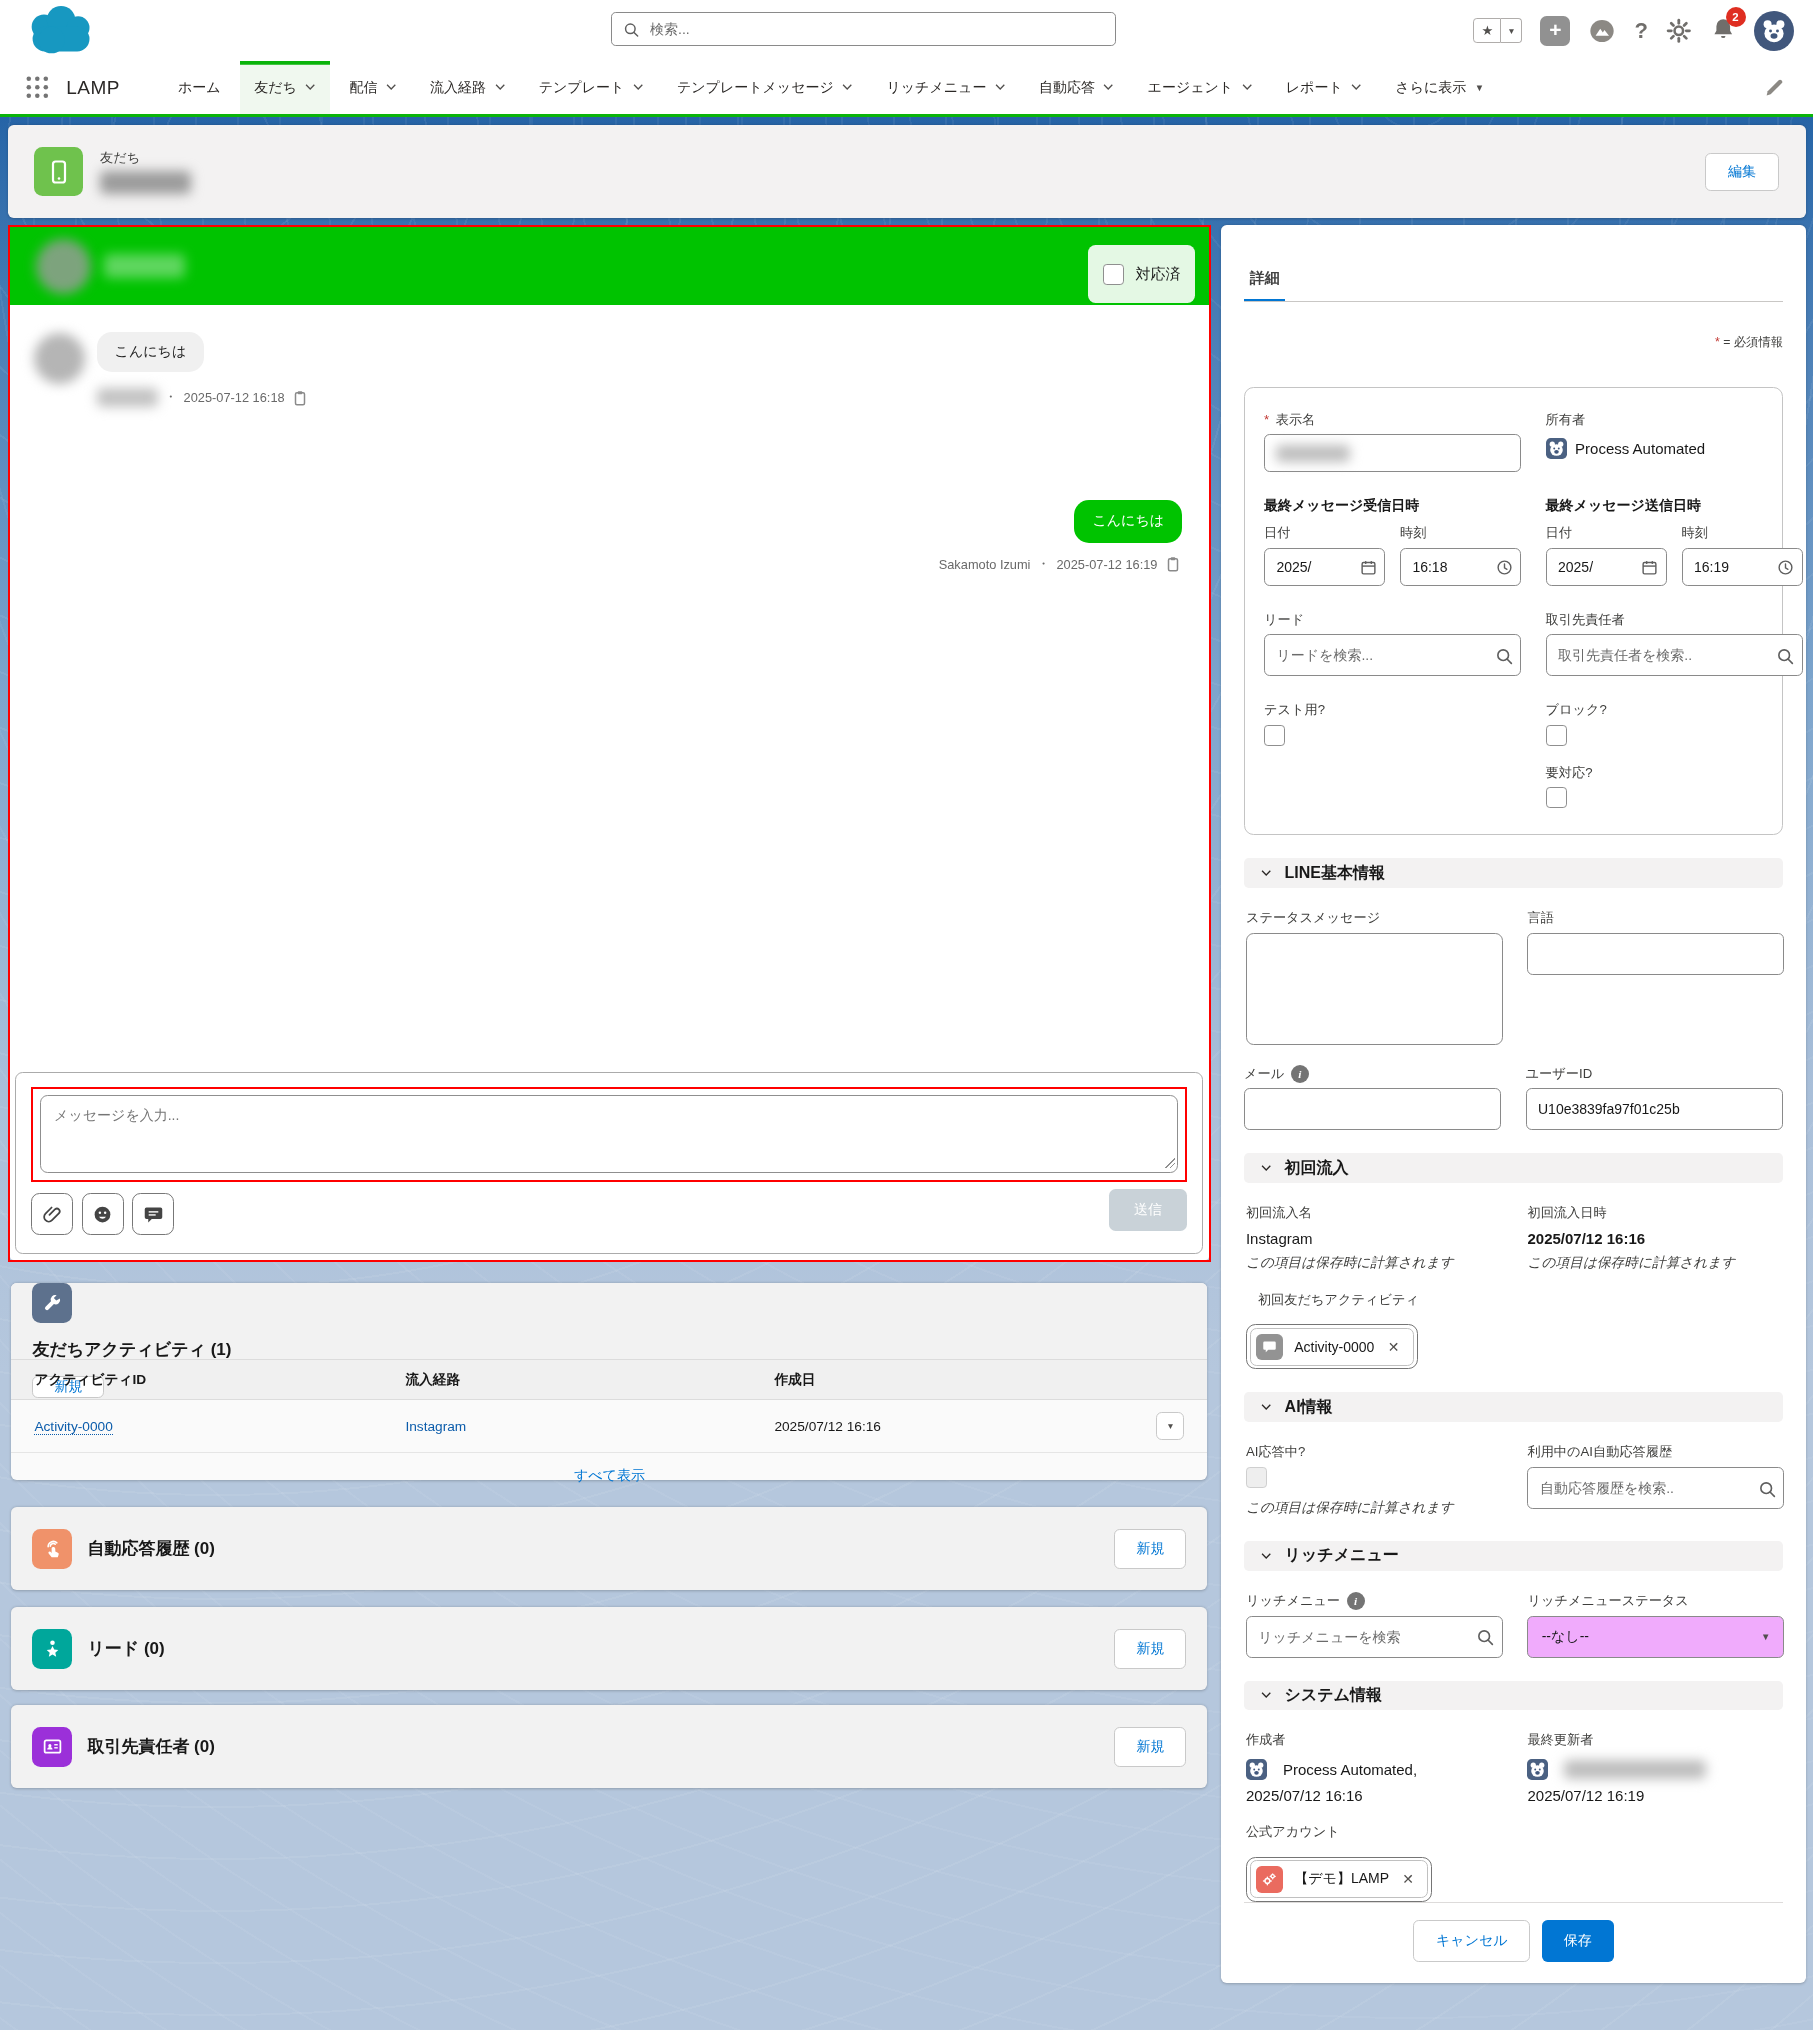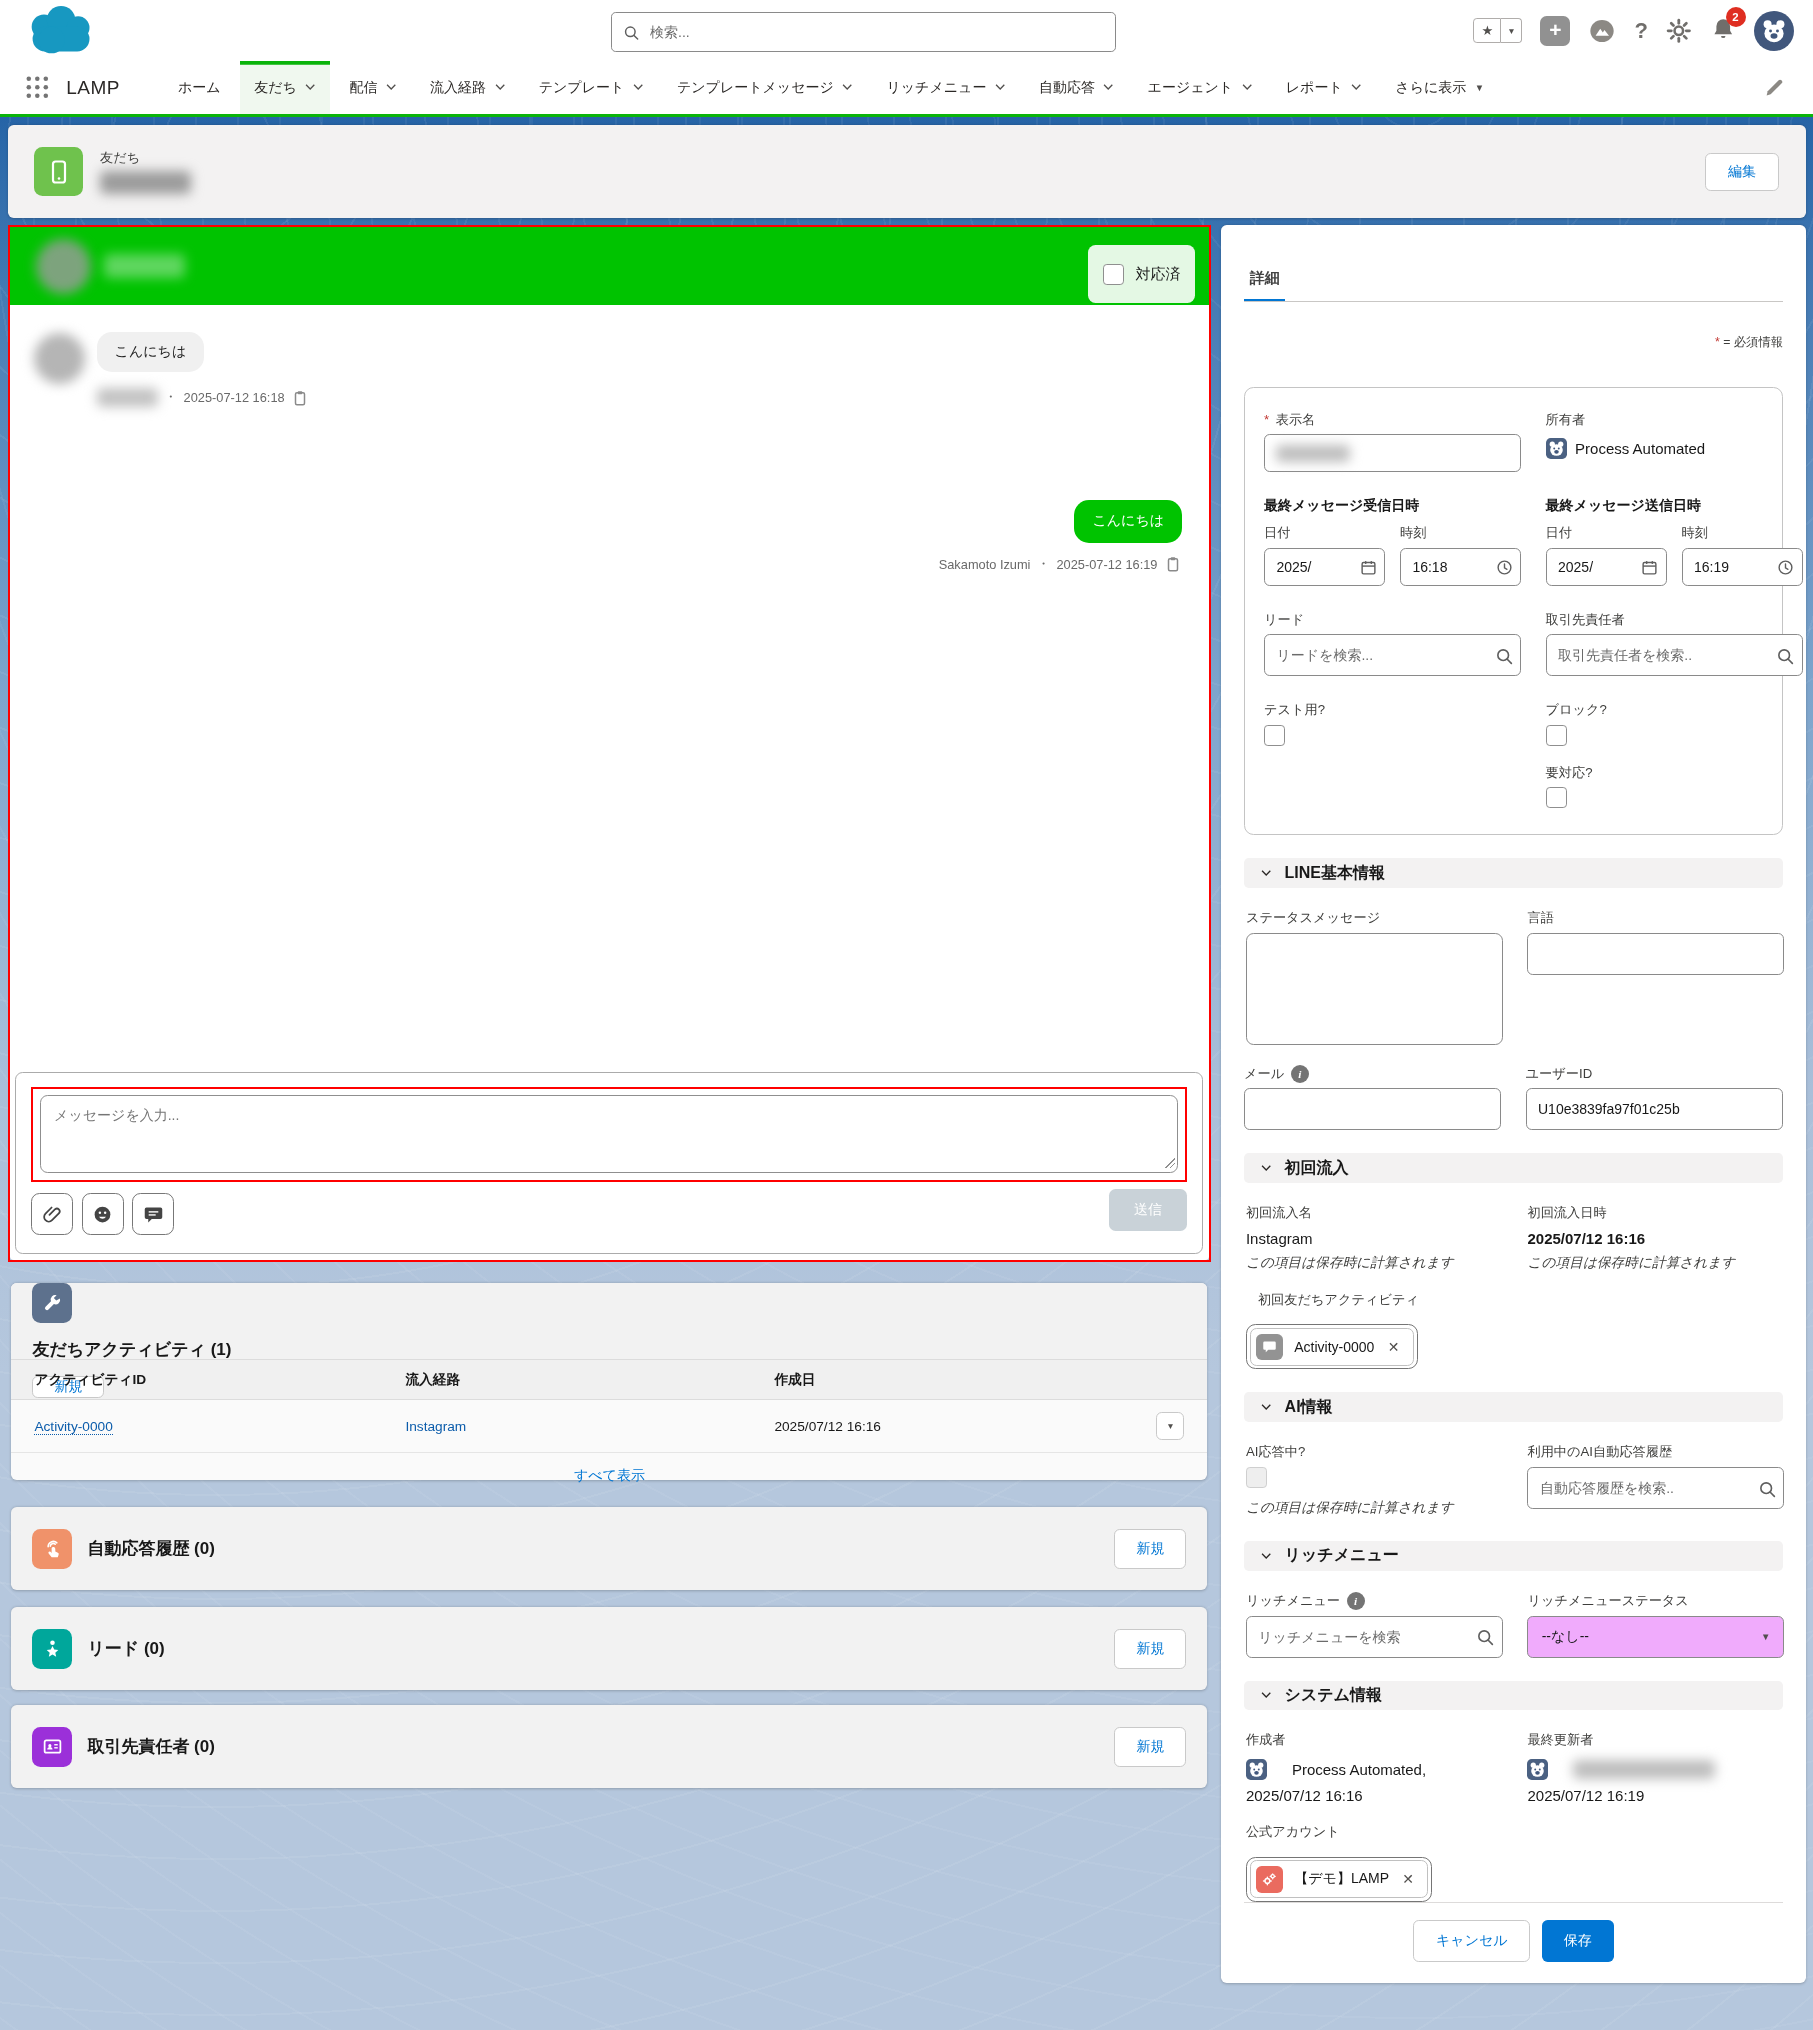--- a/index.html
+++ b/index.html
@@ -13,21 +13,21 @@
       linear-gradient(180deg,#124f99 0px,#2a68a9 142px,#4c80b7 341px,#7ca4cc 681px,#a9bfd9 1088px,#b5c7dd 1372px,#b5c7dd 100%);
   }
   .abs{position:absolute;box-sizing:border-box;}
   *,*:before,*:after{box-sizing:border-box;}
   .card{background:#fff;border-radius:5.7px;box-shadow:0 0.9px 2.8px rgba(0,0,0,.22);}
   .blur{filter:blur(5.7px);border-radius:4.7px;}
 
   
   .topbar{left:0;top:0;width:1813px;height:61px;background:#fff;}
   .sf-logo{left:23px;top:3.8px;width:78px;height:55px;}
-  .gsearch{left:611px;top:12.3px;width:505px;height:40px;border:0.9px solid #8a8a8a;border-radius:4.7px;
+  .gsearch{left:611px;top:12.3px;width:505px;height:34px;border:0.9px solid #8a8a8a;border-radius:4.7px;
     display:flex;align-items:center;padding:0 11.4px;gap:8.5px;background:#fff;}
   .gsearch input{border:none;outline:none;font-size:14px;width:100%;font-family:inherit;color:#181818;}
   .gsearch input::placeholder{color:#6b6b6b;}
   .top-actions{right:19px;top:0;height:61px;display:flex;align-items:center;gap:18px;position:absolute;}
   .fav-combo{display:flex;}
   .fav-combo .seg{border:0.9px solid #b0adab;background:#fff;height:24.6px;display:flex;align-items:center;justify-content:center;color:#514f4d;}
   .fav-combo .seg.star{width:28px;border-radius:3.8px 0 0 3.8px;font-size:13.2px;}
   .fav-combo .seg.caret{width:21px;border-left:none;border-radius:0 3.8px 3.8px 0;font-size:8.5px;}
   .plus-btn{width:30px;height:30px;border-radius:6.6px;background:#919191;color:#fff;font-size:21px;line-height:28px;text-align:center;font-weight:bold;}
   .bell-wrap{position:relative;}
@@ -121,21 +121,21 @@
   .ta{width:257px;height:112px;border:0.9px solid #8a8a8a;border-radius:7.6px;resize:none;font-family:inherit;font-size:14px;padding:9.5px;outline:none;}
   .note{font-style:italic;font-size:13.7px;color:#3e3e3c;line-height:1.5;margin-top:6.6px;width:265px;}
   .val{font-size:15px;color:#181818;margin-top:7.6px;}
   .chip{display:inline-flex;margin-top:9.5px;border:0.9px solid #757575;border-radius:9.5px;padding:2.8px;background:#fff;}
   .chip .inner{display:flex;align-items:center;gap:11.4px;border:0.9px solid #c0c0c0;border-radius:6.6px;padding:4.7px 11.4px 4.7px 5.7px;}
   .chip .cicon{width:26.5px;height:26.5px;border-radius:5.7px;display:flex;align-items:center;justify-content:center;}
   .chip .ctxt{font-size:14px;color:#181818;}
   .chip .x{font-size:14px;color:#514f4d;cursor:pointer;padding:0 1.9px;}
   .fsel{width:257px;height:42px;border:0.9px solid #8a8a8a;border-radius:5.7px;display:flex;align-items:center;justify-content:space-between;
     padding:0 13.2px;font-size:14px;color:#181818;background:#f0abfc;cursor:pointer;}
-  .sysline{display:flex;align-items:center;gap:25px;font-size:15px;margin-top:9.5px;}
+  .sysline{display:flex;align-items:center;gap:16px;font-size:15px;margin-top:9.5px;}
   .dp-foot{margin-top:auto;border-top:0.9px solid #dddbda;padding:17px 0 21px;display:flex;justify-content:center;gap:11.4px;}
   .btn-cancel{width:117px;height:42px;background:#fff;border:0.9px solid #c9c9c9;border-radius:5.7px;color:#0176d3;font-size:14px;font-family:inherit;cursor:pointer;}
   .btn-save{width:72px;height:42px;background:#0176d3;border:none;border-radius:5.7px;color:#fff;font-size:14px;font-family:inherit;cursor:pointer;}
   .ibadge{width:18px;height:18px;border-radius:50%;background:#747474;color:#fff;font-size:11.4px;display:inline-flex;
     align-items:center;justify-content:center;font-family:"Liberation Serif",serif;font-style:italic;font-weight:bold;}
 </style>
 </head>
 <body>
 
 <svg width="0" height="0" style="position:absolute">

